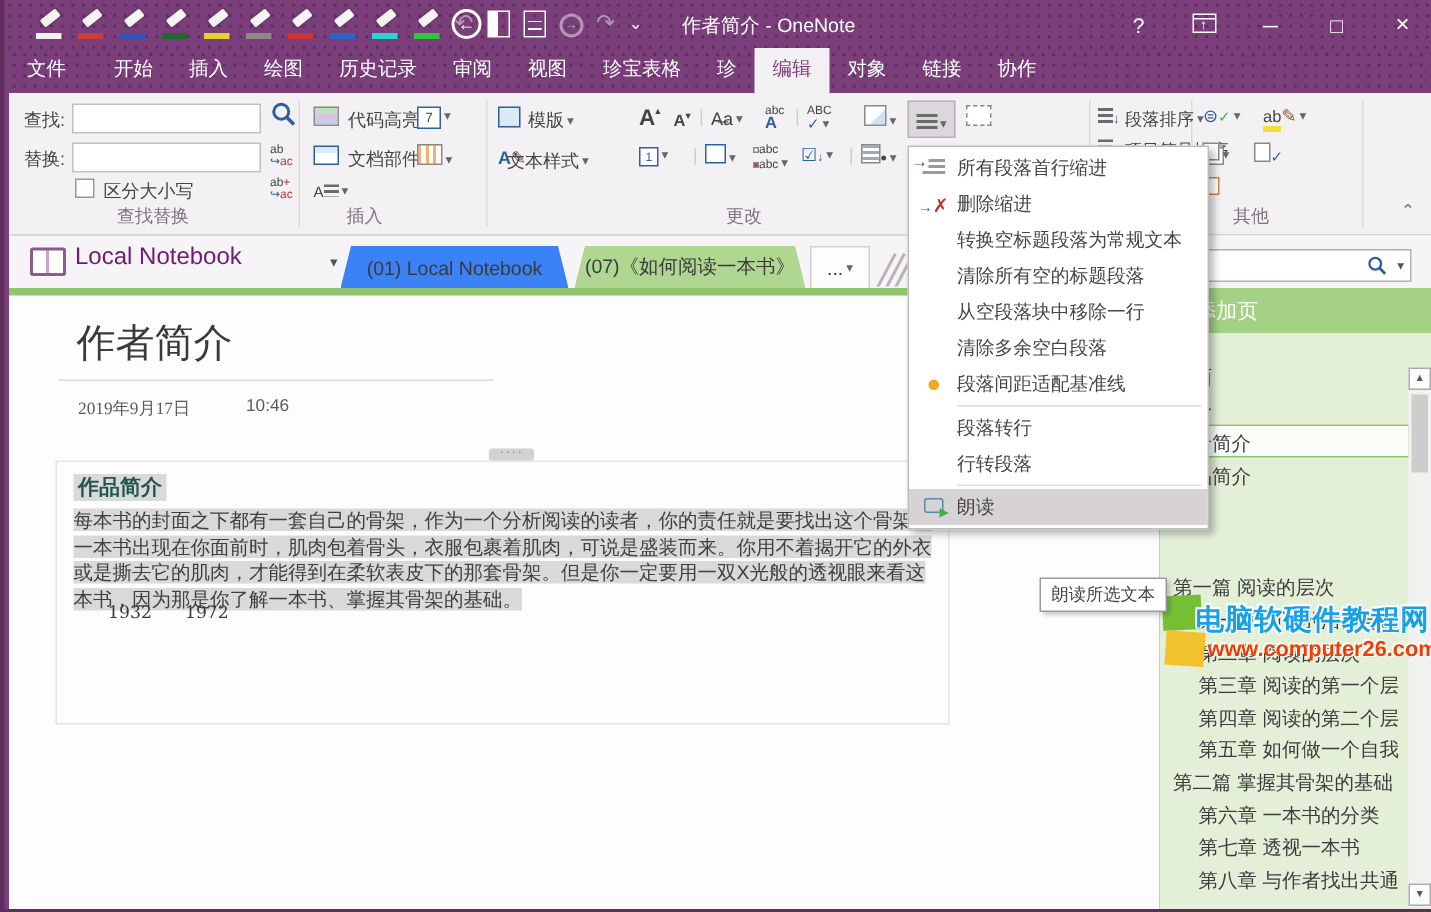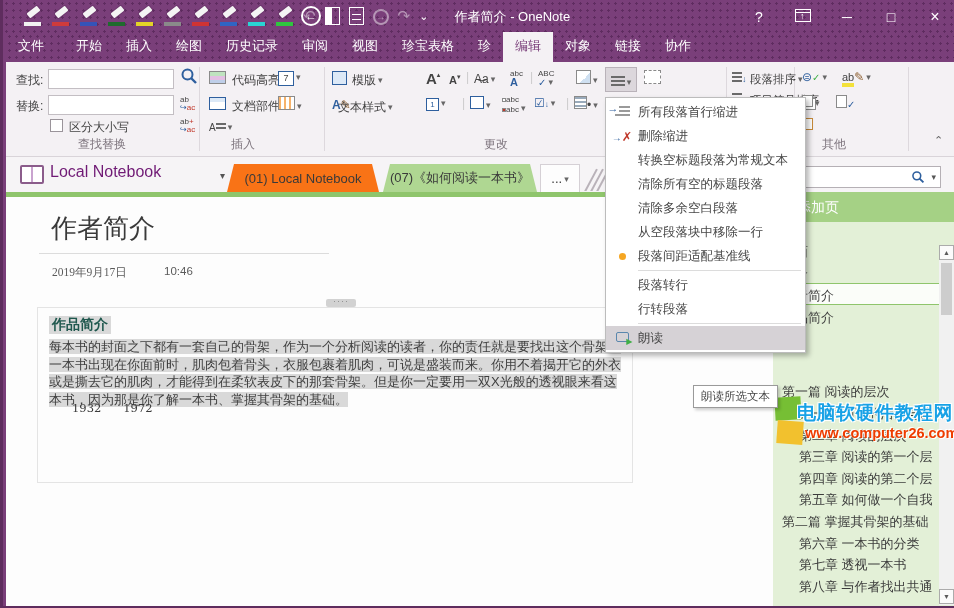--- a/index.html
+++ b/index.html
@@ -274,21 +274,21 @@
     <span class="abs" style="left:796px;top:56px"><span class="boxicon" style="width:11px;height:12px;border-color:#c78a3a"></span></span>
     <span class="glabel" style="left:828px">其他</span>
 
     <span class="abs" style="left:928px;top:72px;color:#666;font-size:11px">⌃</span>
   </div>
 
   <div class="nbbar">
     <span class="nb-book"></span>
     <span class="nb-name">Local Notebook</span>
     <span class="nb-dd">▾</span>
-    <span class="sectab" style="left:221px;width:152px;background:#f97316">(01) Local Notebook</span>
+    <span class="sectab" style="left:221px;width:152px;background:#3b82f6">(01) Local Notebook</span>
     <span class="sectab" style="left:377px;width:154px;background:#afd792">(07)《如何阅读一本书》</span>
     <span class="sectab dd" style="left:534px;width:40px;background:#fdfdfd;border:1px solid #d5d0d5;border-bottom:none;clip-path:none">...</span>
     <span class="slants">
         <span style="left:6px"></span>
         <span style="left:12px"></span>
         <span style="left:18px"></span>
       </span>
     <span class="greenbar"></span>
   </div>
 
@@ -361,25 +361,25 @@
     <div class="menu-item">
         <span class="mic"></span>
         <span>转换空标题段落为常规文本</span>
       </div>
     <div class="menu-item">
         <span class="mic"></span>
         <span>清除所有空的标题段落</span>
       </div>
     <div class="menu-item">
         <span class="mic"></span>
+        <span>从空段落块中移除一行</span>
+      </div>
+    <div class="menu-item">
+        <span class="mic"></span>
         <span>清除多余空白段落</span>
-      </div>
-    <div class="menu-item">
-        <span class="mic"></span>
-        <span>从空段落块中移除一行</span>
       </div>
     <div class="menu-item">
         <span class="mic"><span class="mi-dot"></span></span>
         <span>段落间距适配基准线</span>
       </div>
     <div class="menu-sep"></div>
     <div class="menu-item">
         <span class="mic"></span>
         <span>段落转行</span>
       </div>

